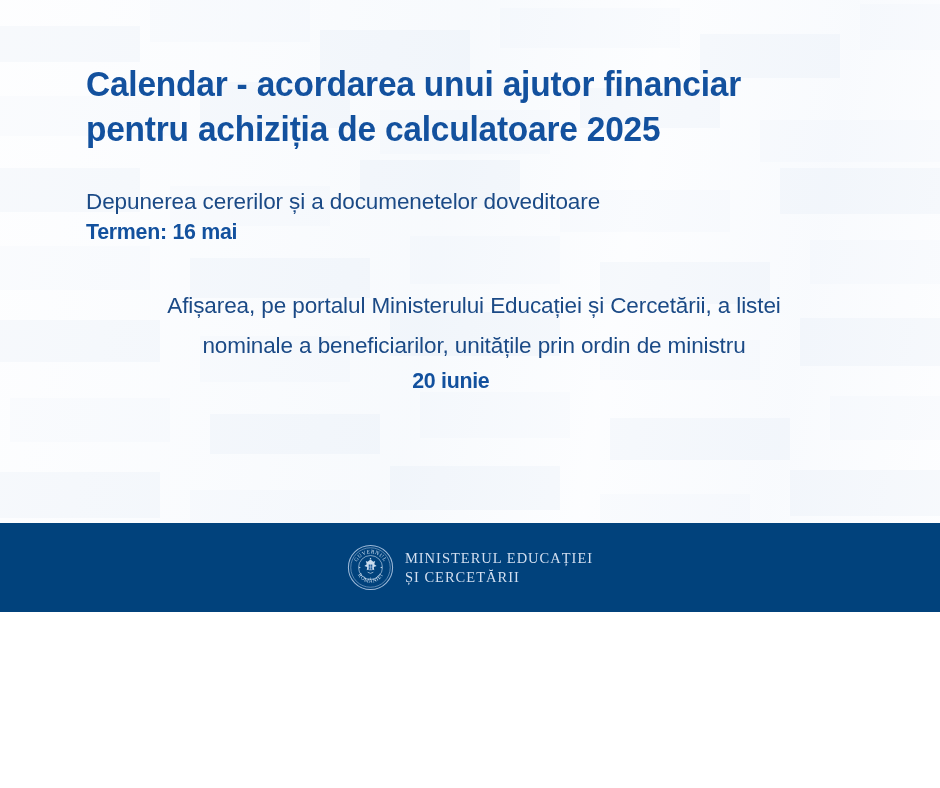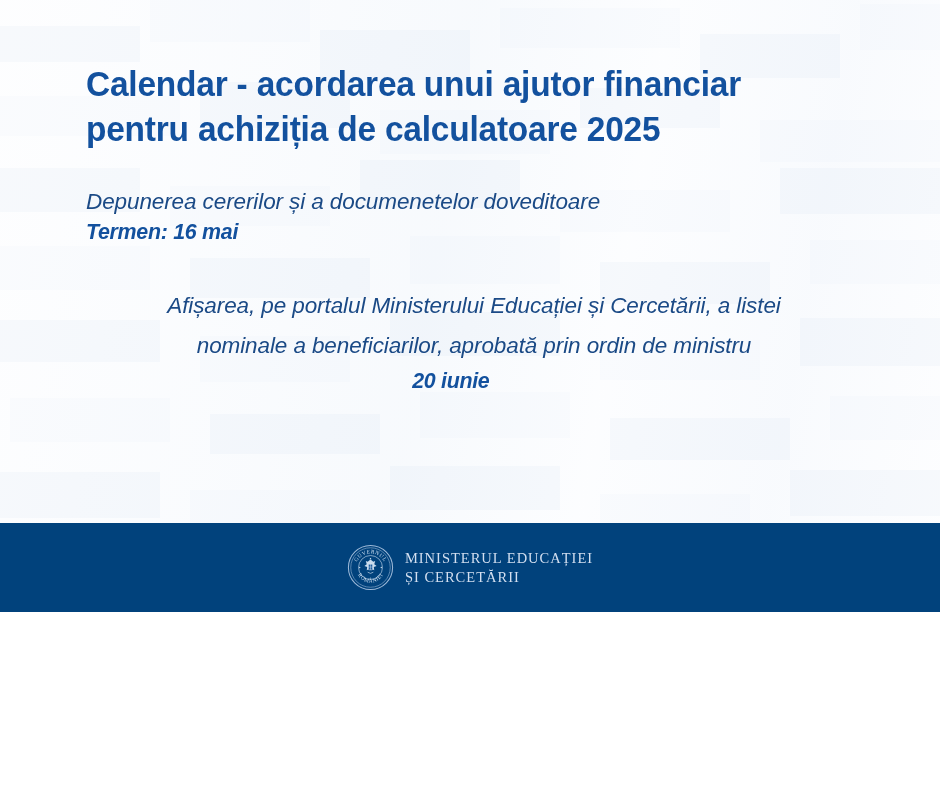--- a/index.html
+++ b/index.html
@@ -57,21 +57,21 @@
     font-weight: 700;
     font-size: 35px;
     line-height: 1.28;
     letter-spacing: -0.2px;
     max-width: 790px;
     transform: scaleX(.955);
     transform-origin: left center;
   }
   .poster-title .t-line { display: block; }
 
-  .blocks { margin-top: 36px; font-style: italic; }
+  .blocks { margin-top: 36px; }
 
   .block { margin-bottom: 34px; }
   .block:last-child { margin-bottom: 0; text-align: center; }
 
   .block-line {
     color: #1b4a86;
     font-size: 22.5px;
     line-height: 1.42;
     font-weight: 400;
     letter-spacing: -0.1px;
@@ -210,21 +210,21 @@
     <div class="blocks">
 
       <div class="block b1">
         <div class="block-line">Depunerea cererilor și a documenetelor doveditoare</div>
         <div class="block-term">Termen: 16 mai</div>
       </div>
 
 
       <div class="block b3">
         <div class="block-line">Afișarea, pe portalul Ministerului Educației și Cercetării, a listei</div>
-        <div class="block-line">nominale a beneficiarilor, aprobată prin ordin de ministru</div>
+        <div class="block-line">nominale a beneficiarilor, unitățile prin ordin de ministru</div>
         <div class="block-term">20 iunie</div>
       </div>
 
     </div>
   </div>
 
   <div class="footer-bar">
     <div class="footer-logo">
 
       <svg class="emblem" viewBox="0 0 100 100">

